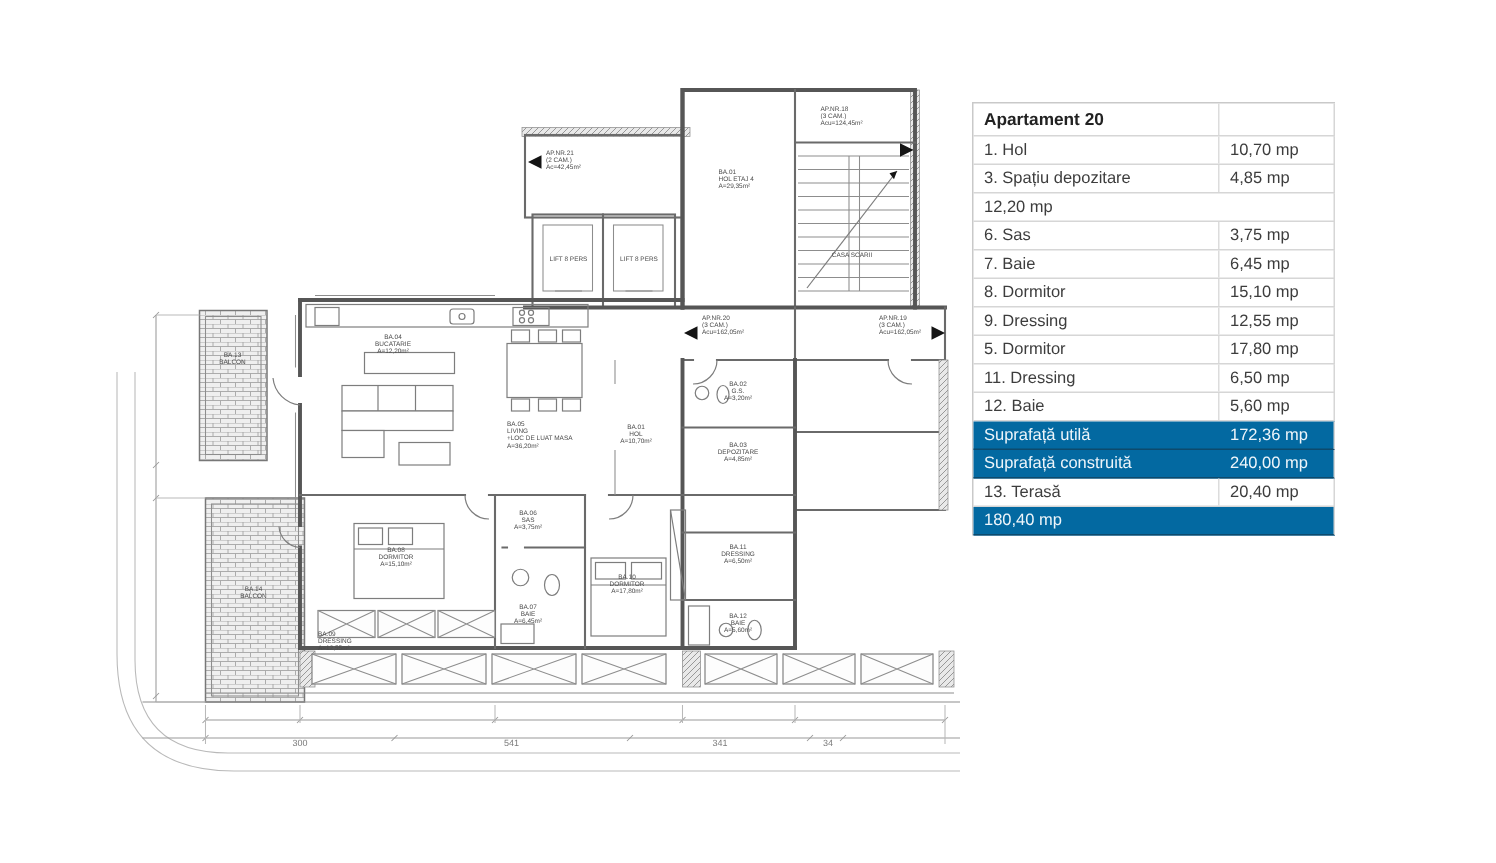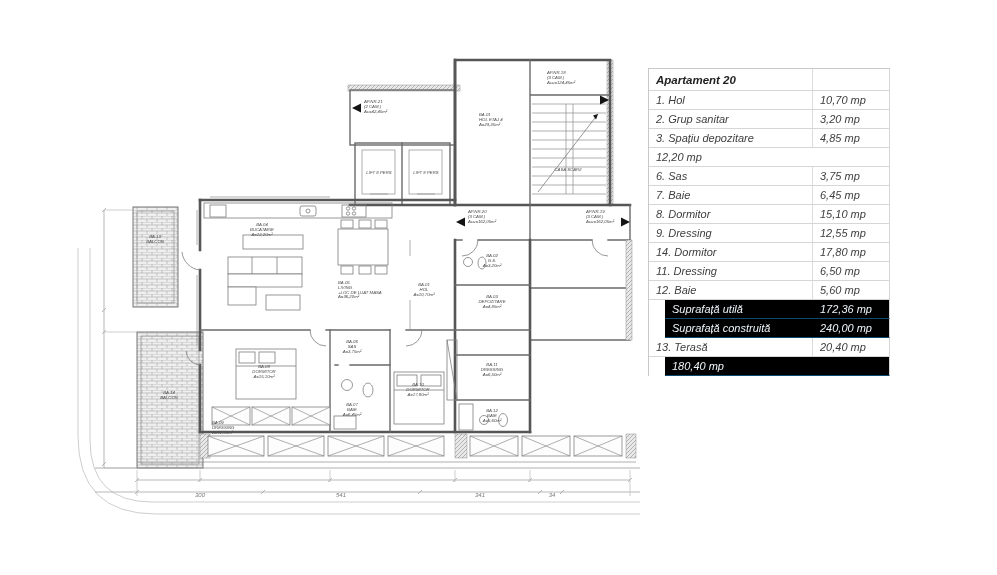--- a/index.html
+++ b/index.html
@@ -1,17 +1,17 @@
 <!DOCTYPE html>
 <html><head>
 <meta charset="utf-8">
 <style>
   html,body{margin:0;padding:0;background:#fff;}
   .stage{position:relative;width:997px;height:575px;background:#ffffff;overflow:hidden;
-         font-family:"Liberation Sans",sans-serif;font-style:italic;}
+         font-family:"Liberation Sans",sans-serif;}
   
   .plan-svg{position:absolute;left:0;top:0;}
   .wall-ext{stroke:#565656;stroke-width:2.6;fill:none;stroke-linecap:square;}
   .wall-int{stroke:#6a6a6a;stroke-width:1.4;fill:none;stroke-linecap:square;}
   .thin{stroke:#8d8d8d;stroke-width:.7;fill:none;}
   .faint{stroke:#b9b9b9;stroke-width:.7;fill:none;}
   .furn{stroke:#7d7d7d;stroke-width:.8;fill:#ffffff;}
   .furnl{stroke:#7d7d7d;stroke-width:.8;fill:none;}
   .xbox{stroke:#828282;stroke-width:.8;fill:#fdfdfd;}
   .dimline{stroke:#9a9a9a;stroke-width:.7;fill:none;}
@@ -20,21 +20,21 @@
   .dimnum{font-family:"Liberation Sans",sans-serif;font-size:6px;fill:#7b7b7b;text-anchor:middle;}
   
   .areas-table{position:absolute;left:648px;top:68px;width:241px;background:#fff;
       border-top:1px solid #c9c9c9;border-left:1px solid #c9c9c9;color:#3d3d3d;font-size:11px;}
   .t-row,.t-header{display:flex;align-items:center;height:18px;
       border-bottom:1px solid #d6d6d6;border-right:1px solid #d6d6d6;}
   .t-header{height:21px;font-weight:bold;font-size:11.5px;color:#222;}
   .cell{white-space:nowrap;overflow:hidden;}
   .cell.name{flex:1;padding:0 7px;border-right:1px solid #dcdcdc;height:100%;display:flex;align-items:center;}
   .cell.val{width:62px;padding:0 7px;height:100%;display:flex;align-items:center;text-align:center;}
-  .t-row.hl{background:#000000;color:#eef5fa;border-bottom-color:#0d4a6d;margin-left:16px;}
+  .t-row.hl{background:#0369a1;color:#eef5fa;border-bottom-color:#0d4a6d;}
   .t-row.hl .cell.name{border-right-color:transparent;}
 </style>
 </head>
 <body>
 
 <div class="stage">
 
   <svg class="plan-svg" width="997" height="575" viewBox="0 0 997 575" xmlns="http://www.w3.org/2000/svg">
     <defs>
       <pattern id="brick" width="10" height="6" patternUnits="userSpaceOnUse">
@@ -263,24 +263,20 @@
       <div class="cell name">Apartament 20</div>
       <div class="cell val"></div>
     </div>
     <div class="t-body">
 
         <div class="t-row">
           <div class="cell name">1. Hol</div>
           <div class="cell val">10,70 mp</div>
         </div>
 
-        <div class="t-row">
-          <div class="cell name">2. Grup sanitar</div>
-          <div class="cell val">3,20 mp</div>
-        </div>
 
         <div class="t-row">
           <div class="cell name">3. Spațiu depozitare</div>
           <div class="cell val">4,85 mp</div>
         </div>
 
         <div class="t-row">
           <div class="cell val">12,20 mp</div>
         </div>
 
@@ -299,21 +295,21 @@
           <div class="cell name">8. Dormitor</div>
           <div class="cell val">15,10 mp</div>
         </div>
 
         <div class="t-row">
           <div class="cell name">9. Dressing</div>
           <div class="cell val">12,55 mp</div>
         </div>
 
         <div class="t-row">
-          <div class="cell name">14. Dormitor</div>
+          <div class="cell name">5. Dormitor</div>
           <div class="cell val">17,80 mp</div>
         </div>
 
         <div class="t-row">
           <div class="cell name">11. Dressing</div>
           <div class="cell val">6,50 mp</div>
         </div>
 
         <div class="t-row">
           <div class="cell name">12. Baie</div>

